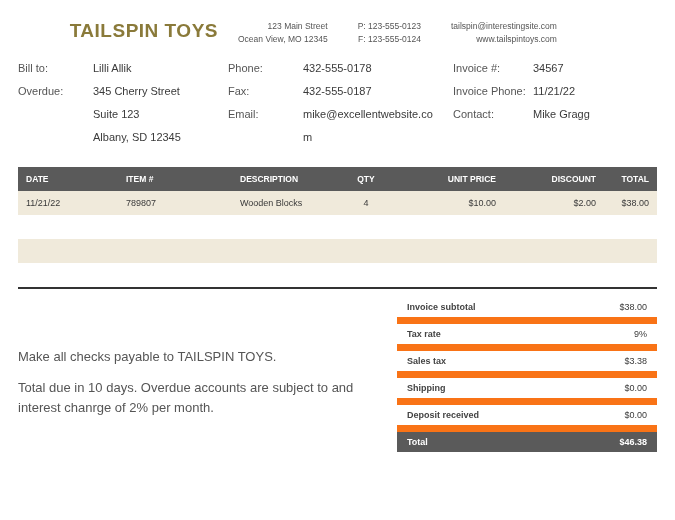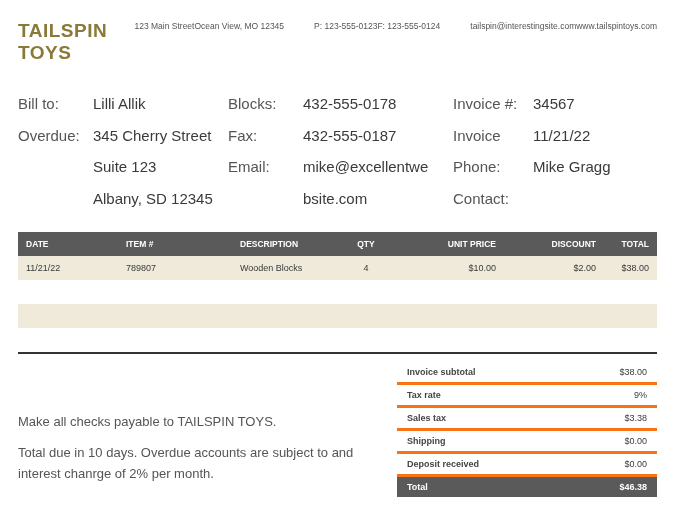--- a/index.html
+++ b/index.html
@@ -5,43 +5,43 @@
     * { margin: 0; padding: 0; box-sizing: border-box; }
     body {
       width: 675px;
       height: 520px;
       font-family: "Segoe UI", Arial, sans-serif;
       font-size: 9px;
       color: #3a3a3a;
       background: #fff;
       padding: 20px 18px;
     }
-    .header { display: flex; margin-bottom: 24px; }
+    .header { display: flex; gap: 20px; margin-bottom: 11px; text-align: right; }
     .company-name {
       font-size: 19px;
       font-weight: 700;
       color: #8a7a3a;
       letter-spacing: 0.5px;
       width: 200px;
     }
     .header-info {
       display: flex;
       gap: 30px;
       font-size: 8.5px;
       color: #555;
       line-height: 1.5;
       flex: 1;
     }
-    .header-col { display: flex; flex-direction: row; }
+    .header-col { display: flex; flex-direction: column; }
     .header-col div { white-space: nowrap; }
 
     .meta-section {
       display: flex;
       margin-bottom: 18px;
-      font-size: 15px;
+      font-size: 11px;
       line-height: 2.1;
       margin-top: 8px;
     }
     .meta-labels1 { width: 75px; color: #555; }
     .meta-values1 { width: 135px; }
     .meta-labels2 { width: 75px; color: #555; }
     .meta-values2 { width: 150px; }
     .meta-labels3 { width: 80px; color: #555; }
     .meta-values3 { }
 
@@ -79,21 +79,21 @@
       padding-top: 50px;
       line-height: 1.6;
     }
     .notes p { margin-bottom: 10px; }
     .summary { width: 260px; }
     .summary-row {
       display: flex;
       justify-content: space-between;
       padding: 5px 10px;
       font-size: 9px;
-      border-bottom: 3px solid #f97316;
+      border-bottom: 7px solid #f97316;
     }
     .summary-row.total-row {
       background: #5a5a5a;
       color: #fff;
       font-weight: 600;
       border-bottom: none;
     }
     .summary-label { font-weight: 600; color: #444; }
     .total-row .summary-label { color: #fff; }
   </style>
@@ -123,21 +123,21 @@
     <div>Bill to:</div>
     <div>Overdue:</div>
   </div>
   <div class="meta-values1">
     <div>Lilli Allik</div>
     <div>345 Cherry Street</div>
     <div>Suite 123</div>
     <div>Albany, SD 12345</div>
   </div>
   <div class="meta-labels2">
-    <div>Blocks:</div>
+    <div>Phone:</div>
     <div>Fax:</div>
     <div>Email:</div>
   </div>
   <div class="meta-values2">
     <div>432-555-0178</div>
     <div>432-555-0187</div>
     <div style="word-break:break-all;max-width:130px;">mike@excellentwebsite.com</div>
   </div>
   <div class="meta-labels3">
     <div>Invoice #:</div>

